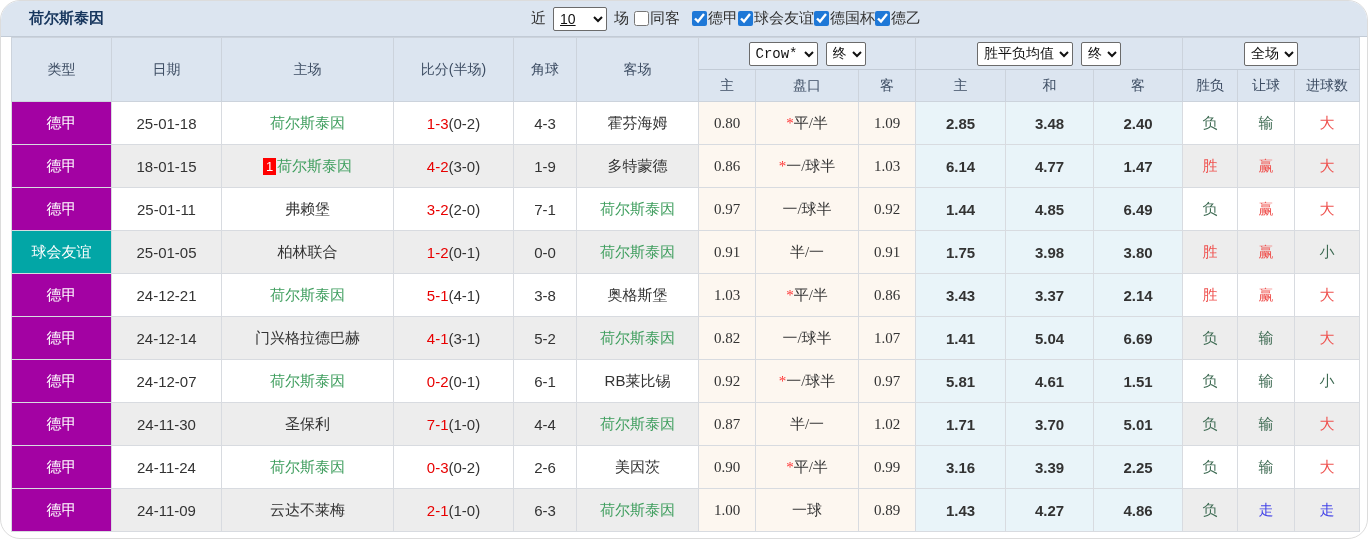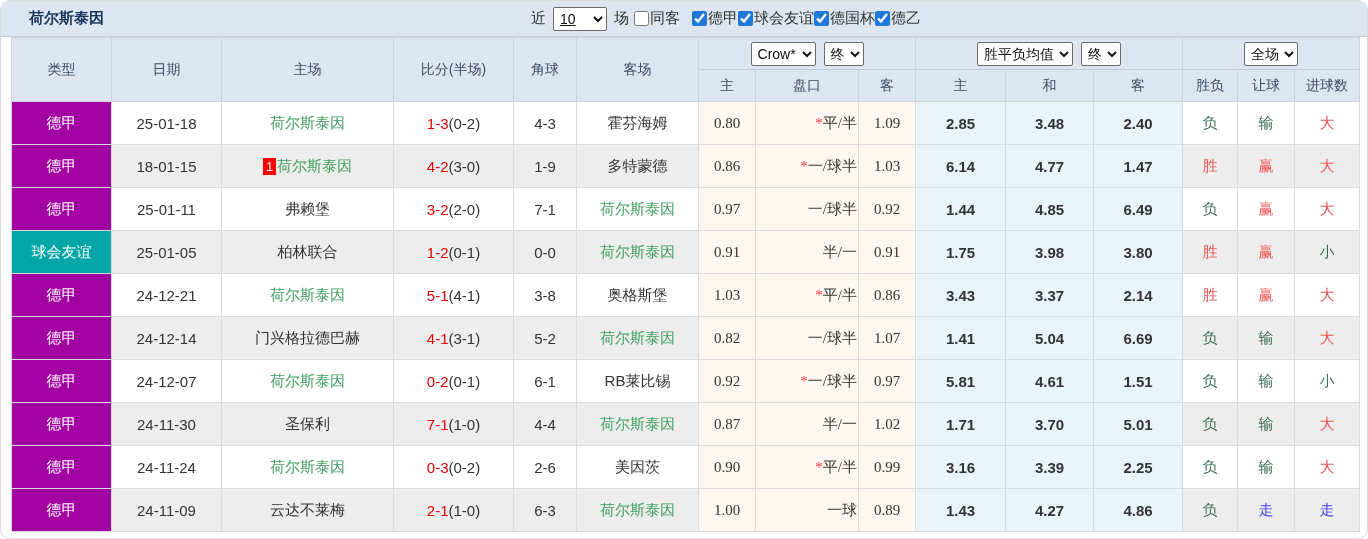--- a/index.html
+++ b/index.html
@@ -1,46 +1,46 @@
 <!DOCTYPE html>
 <html style="--accent-red: #e80000; --team-green: #3f9e5e; --handicap-blue: #7080c0; --draw-blue: #3366cc; --result-red: #ef5350; --result-green: #3d6a52; --result-blue: #4343e8; --rate-green-bg: #008000; --rate-red-bg: #fe0000; --percent-blue: #1a1aee;"><head>
 <meta charset="utf-8">
 <style>
   html,body{margin:0;padding:0;background:#fff;}
   body{width:1368px;height:539px;font-family:"Liberation Sans","DejaVu Sans",sans-serif;}
-  .page{width:1366px;height:537px;border:1px solid #dcdcdc;border-radius:10px;overflow:hidden;background:#fff;position:relative;}
+  .page{width:1366px;height:537px;border:1px solid #dcdcdc;border-radius:20px;overflow:hidden;background:#fff;position:relative;}
 
   
   .topbar{height:35px;background:#dce5f0;border-bottom:1px solid #c2cbd6;display:flex;align-items:center;position:relative;}
   .title{font-size:15px;font-weight:bold;color:#17365d;margin-left:28px;}
   .controls{position:absolute;left:525px;top:0;height:100%;display:flex;align-items:center;font-size:15px;color:#333;}
   .controls .lbl{margin:0 5px;}
   select{font-size:14px;font-family:inherit;background:#fff;border:1px solid #6b6b6b;border-radius:2px;padding:1px 2px;color:#111;}
   .near-select{width:54px;height:24px;margin:0 2px;text-decoration:underline;}
   .chk{display:inline-flex;align-items:center;cursor:pointer;}
   .chk input{width:15px;height:15px;accent-color:#1e78d7;margin:0 1px 0 0;}
   .samebox{margin:0 4px 0 10px;}
 
   
   table.grid{border-collapse:collapse;table-layout:fixed;width:1348px;margin:0 10px;}
   .grid th,.grid td{border:1px solid #ccd3dc;text-align:center;overflow:hidden;white-space:nowrap;}
   .grid thead th{background:#dce5f0;color:#3d4d63;font-weight:normal;font-size:14px;height:29px;}
   .grid thead tr.h1 th.grp{border-bottom:1px solid #c2cbd6;}
-  .grid thead select{height:24px;}
+  .grid thead select{height:24px;font-family:Liberation Mono, monospace;}
   .selwrap{display:flex;justify-content:center;align-items:center;gap:8px;}
   .grid tbody td{height:40px;font-size:15px;color:#333;border-color:#d8dbe0;background:#fff;}
   .grid tbody tr.even td{background:#ededed;}
   td.c-type{color:#fff !important;font-size:15px;}
   td.c-team{color:#3a3a3a;}
   td.c-team.self{color:var(--team-green);}
   .rank{display:inline-block;background:#f00;color:#fff;font-size:13px;line-height:17px;padding:0 3px;margin-right:1px;}
   .ft{color:var(--accent-red);}
   .ht{color:#333;margin-top:37px;}
   td.c-odds,td.c-hand{background:#fdf7f0 !important;font-family:Liberation Serif, serif;}
-  td.c-hand{color:var(--handicap-blue);text-align:right;}
+  td.c-hand{color:var(--handicap-blue);}
   .star{color:#f33;}
   td.c-eu{background:#e9f4f9 !important;font-weight:bold;}
   td.c-draw{color:var(--draw-blue);}
   td.c-res{font-size:15px;}
   .res-red{color:var(--result-red) !important;}
   .res-green{color:var(--result-green) !important;}
   .res-blue{color:var(--result-blue) !important;}
 
   
   .summary{height:32px;display:flex;align-items:center;justify-content:center;font-size:15px;color:#333;gap:2px;}

